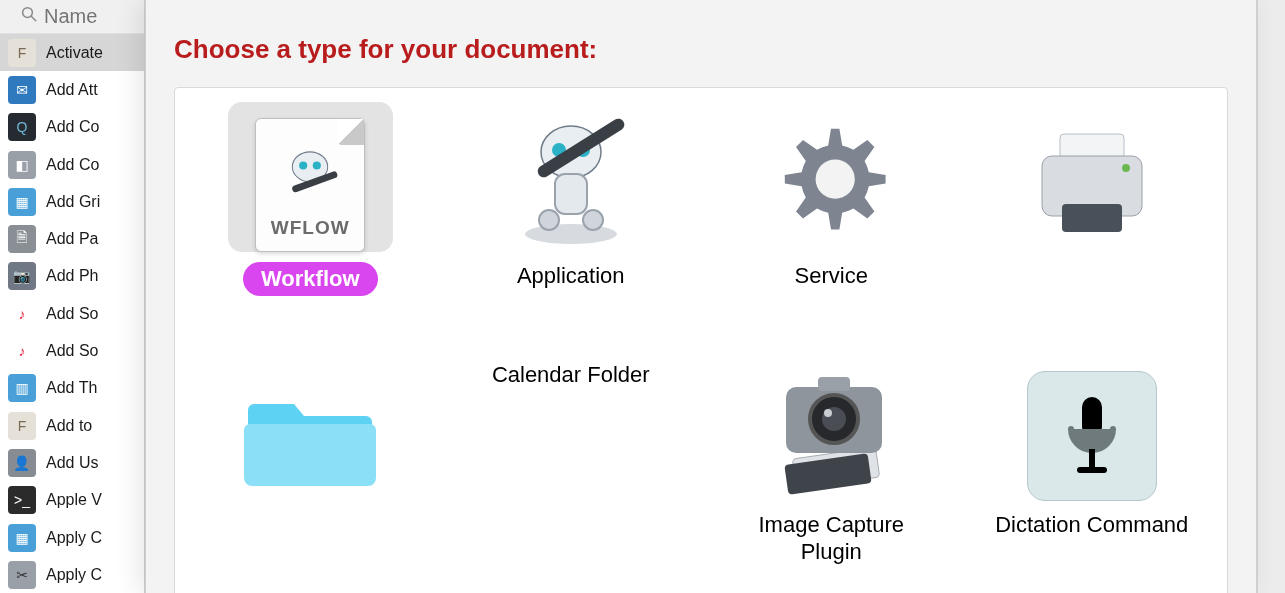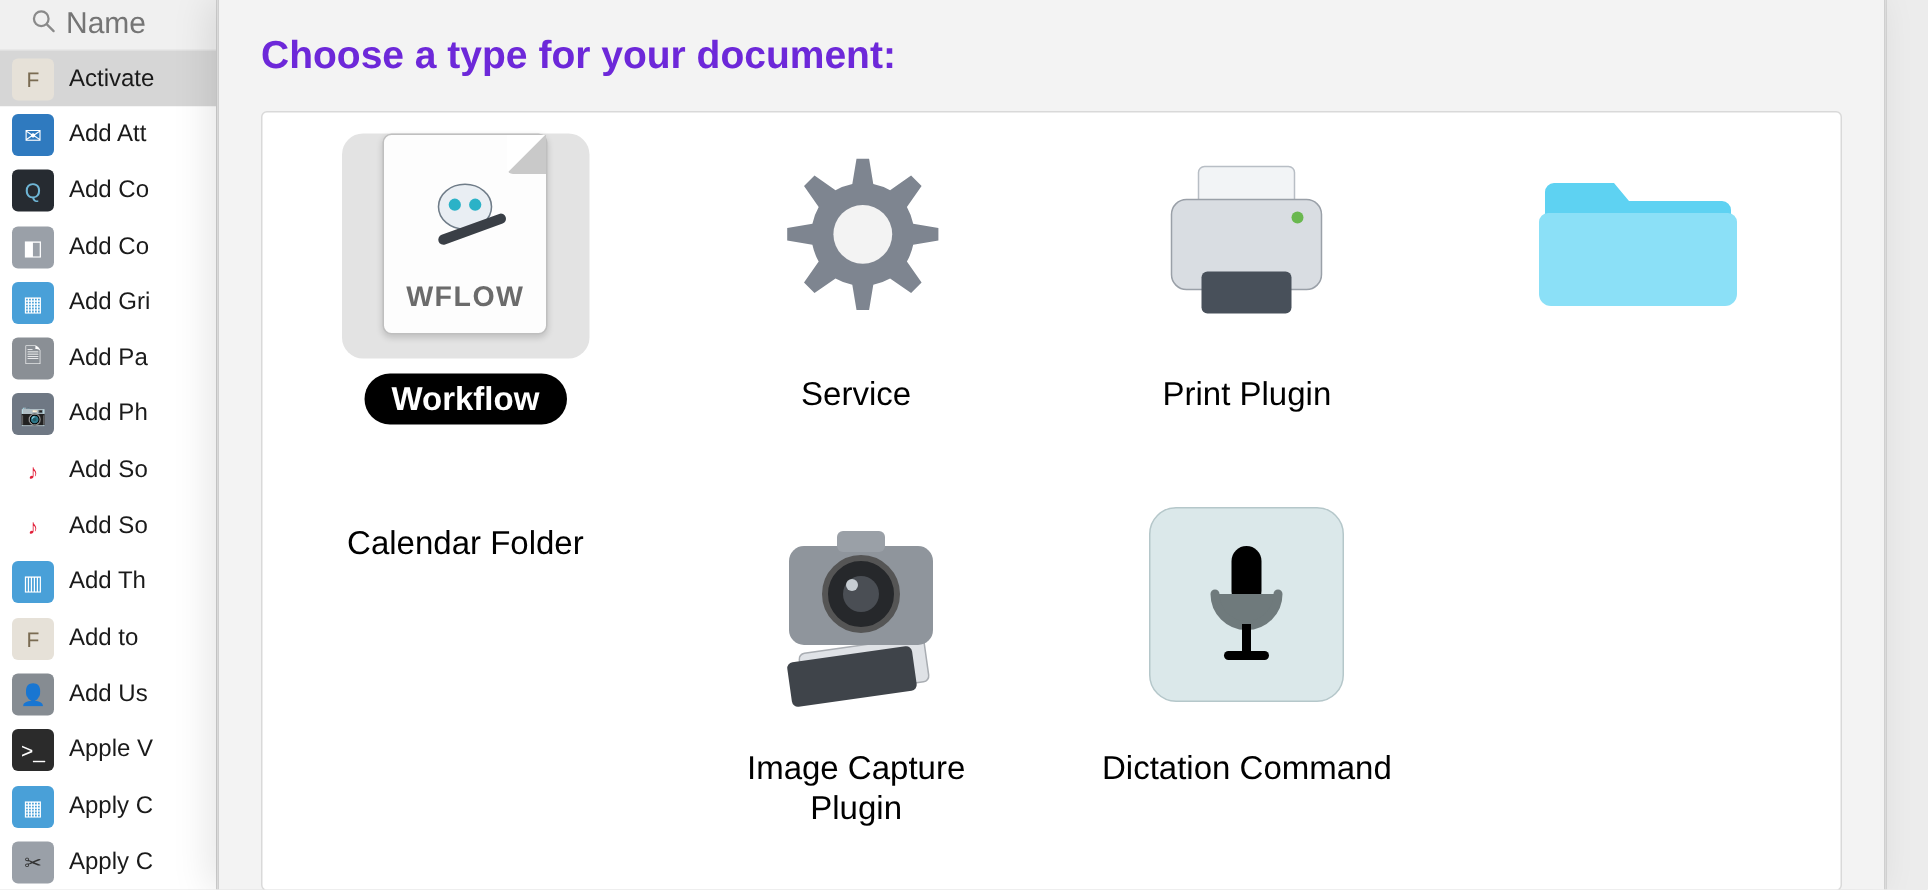--- a/index.html
+++ b/index.html
@@ -80,24 +80,24 @@
       left: 145px;
       right: 28px;
       height: 593px;
       background: #f3f3f3;
       border-left: 1px solid #cfcfcf;
       border-right: 1px solid #cfcfcf;
       box-shadow: -6px 0 24px rgba(0,0,0,.10);
     }
 
     .sheet-title {
-      padding: 21px 28px 22px 28px;
+      padding: 34px 28px 22px 28px;
       font-size: 26px;
       font-weight: 700;
-      color: #6d28d9;
+      color: #b91c1c;
     }
 
     .grid-wrap {
       margin: 0 28px;
       background: #ffffff;
       border: 1px solid #d9d9d9;
       border-radius: 4px;
       padding: 14px 10px 40px 10px;
       height: 520px;
     }
@@ -114,37 +114,37 @@
       flex-direction: column;
       align-items: center;
       cursor: pointer;
     }
 
     .type-icon {
       width: 165px;
       height: 150px;
       border-radius: 14px;
       display: flex;
-      align-items: flex-start;
+      align-items: flex-end;
       justify-content: center;
     }
     .type-item.selected .type-icon {
       background: #e3e3e3;
     }
 
     .type-label {
       margin-top: 10px;
       font-size: 22px;
       color: #000;
       text-align: center;
       line-height: 1.25;
       max-width: 200px;
     }
     .type-item.selected .type-label {
-      background: #000000;
+      background: #d946ef;
       color: #fff;
       padding: 3px 18px;
       border-radius: 18px;
       font-weight: 600;
     }
 
     
 
     
     .doc {
@@ -295,41 +295,55 @@
                 <circle class="robot-eye" cx="40" cy="36" r="6"></circle>
                 <circle class="robot-eye" cx="60" cy="36" r="6"></circle>
                 <rect x="22" y="55" width="70" height="10" rx="5" fill="#3a3f46" transform="rotate(-20 57 60)"></rect>
               </svg>
               <div class="wflow">WFLOW</div>
             </div>
           </div>
           <div class="type-label">Workflow</div>
         </div>
 
+        <div class="type-item">
+          <div class="type-icon">
+            <svg width="140" height="140" viewBox="0 0 140 140">
+              <ellipse cx="70" cy="122" rx="46" ry="10" fill="#d7dbe0"></ellipse>
+              <ellipse class="robot-head" cx="70" cy="40" rx="30" ry="26" fill="#eef2f6" stroke="#8b97a2" stroke-width="2"></ellipse>
+              <circle class="robot-eye" cx="58" cy="38" r="7"></circle>
+              <circle class="robot-eye" cx="82" cy="38" r="7"></circle>
+              <rect x="54" y="62" width="32" height="40" rx="10" fill="#e4e9ee" stroke="#9aa3ac" stroke-width="2"></rect>
+              <rect x="30" y="30" width="100" height="12" rx="6" fill="#3a3f46" transform="rotate(-32 80 36)"></rect>
+              <circle cx="48" cy="108" r="10" fill="#cfd5db" stroke="#9aa3ac" stroke-width="2"></circle>
+              <circle cx="92" cy="108" r="10" fill="#cfd5db" stroke="#9aa3ac" stroke-width="2"></circle>
+            </svg>
+          </div>
+          <div class="type-label">Application</div>
+        </div>
 
         <div class="type-item">
           <div class="type-icon gear">
             <svg width="140" height="140" viewBox="0 0 100 100">
               <path d="M50 12 L56 12 L58 24 A28 28 0 0 1 66 27 L76 20 L81 25 L74 35 A28 28 0 0 1 77 43 L89 45 L89 51 L77 53 A28 28 0 0 1 74 61 L81 71 L76 76 L66 69 A28 28 0 0 1 58 72 L56 84 L50 84 L48 72 A28 28 0 0 1 40 69 L30 76 L25 71 L32 61 A28 28 0 0 1 29 53 L17 51 L17 45 L29 43 A28 28 0 0 1 32 35 L25 25 L30 20 L40 27 A28 28 0 0 1 48 24 Z"></path>
               <circle cx="53" cy="48" r="14" fill="#f3f3f3"></circle>
             </svg>
           </div>
           <div class="type-label">Service</div>
         </div>
 
         <div class="type-item">
           <div class="type-icon printer">
             <svg width="140" height="140" viewBox="0 0 140 140">
               <rect class="top" x="38" y="22" width="64" height="26" rx="4"></rect>
               <rect class="body" x="20" y="44" width="100" height="60" rx="10"></rect>
               <rect class="out" x="40" y="92" width="60" height="28" rx="4"></rect>
               <circle cx="104" cy="56" r="4" fill="#6ab84f"></circle>
             </svg>
           </div>
-          <div class="type-label">Print Plugin</div>
         </div>
 
         <div class="type-item">
           <div class="type-icon folder">
             <svg width="140" height="130" viewBox="0 0 140 120">
               <path class="back" d="M14 28 h40 l10 12 h62 a6 6 0 0 1 6 6 v56 a8 8 0 0 1 -8 8 H16 a8 8 0 0 1 -8 -8 V34 a6 6 0 0 1 6 -6 Z"></path>
               <path class="front" d="M10 48 h120 a6 6 0 0 1 6 6 v48 a8 8 0 0 1 -8 8 H12 a8 8 0 0 1 -8 -8 V54 a6 6 0 0 1 6 -6 Z"></path>
             </svg>
           </div>
         </div>

